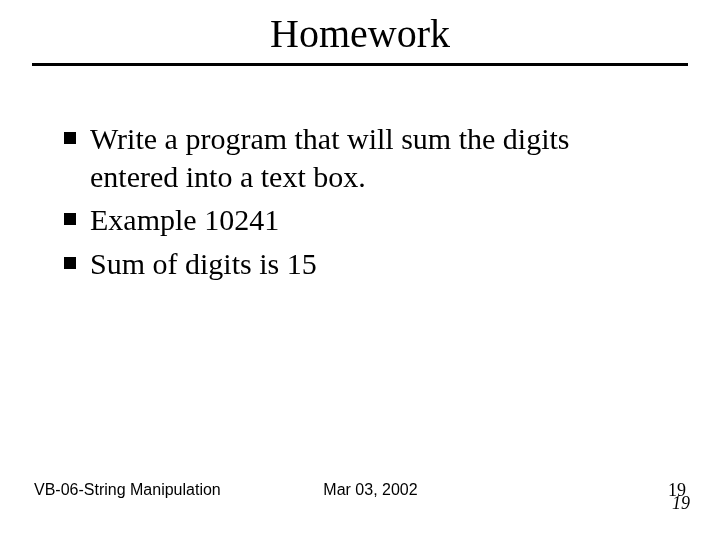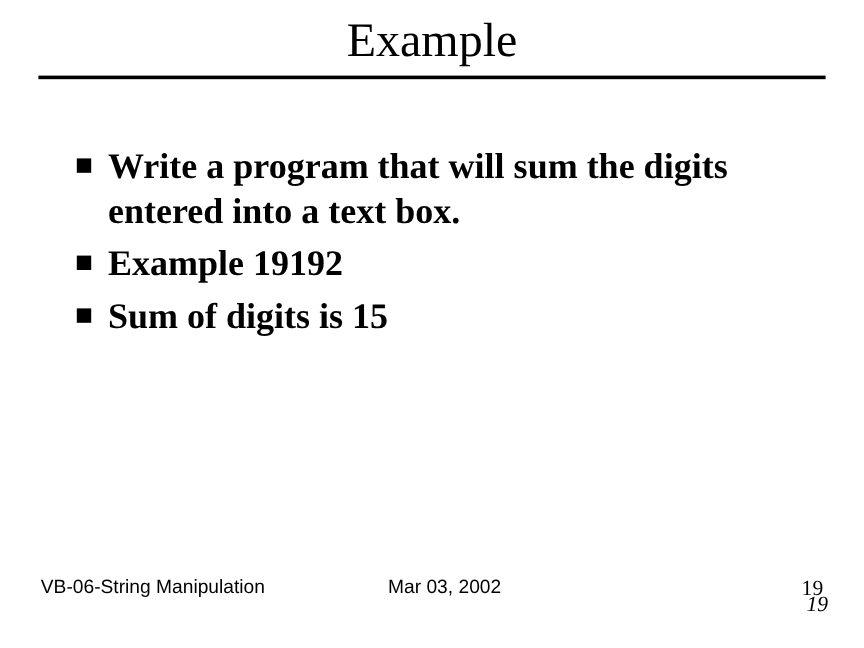--- a/index.html
+++ b/index.html
@@ -42,21 +42,20 @@
     width: 12px;
     height: 12px;
     background: #000000;
     flex: 0 0 auto;
     margin-top: 12px;
     margin-right: 14px;
   }
   .bullet-text {
     font-size: 30px;
     line-height: 1.25;
-    font-weight: bold;
   }
   .footer {
     position: absolute;
     left: 0;
     right: 0;
     bottom: 41px;
     display: flex;
     align-items: center;
     font-family: Arial, Helvetica, sans-serif;
     font-size: 16px;
@@ -83,31 +82,31 @@
     font-family: "Times New Roman", Times, serif;
     font-size: 18px;
     font-style: italic;
   }
 </style>
 </head>
 <body>
 
 <div class="slide">
 
-  <div class="title">Example</div>
+  <div class="title">Homework</div>
   <hr class="rule">
 
   <div class="content">
     <div class="bullet-row">
       <div class="bullet"></div>
       <div class="bullet-text">Write a program that will sum the digits entered into a text box.</div>
     </div>
     <div class="bullet-row">
       <div class="bullet"></div>
-      <div class="bullet-text">Example 19192</div>
+      <div class="bullet-text">Example 10241</div>
     </div>
     <div class="bullet-row">
       <div class="bullet"></div>
       <div class="bullet-text">Sum of digits is  15</div>
     </div>
   </div>
 
   <div class="footer">
     <div class="footer-left">VB-06-String Manipulation</div>
     <div class="footer-center">Mar 03, 2002</div>

